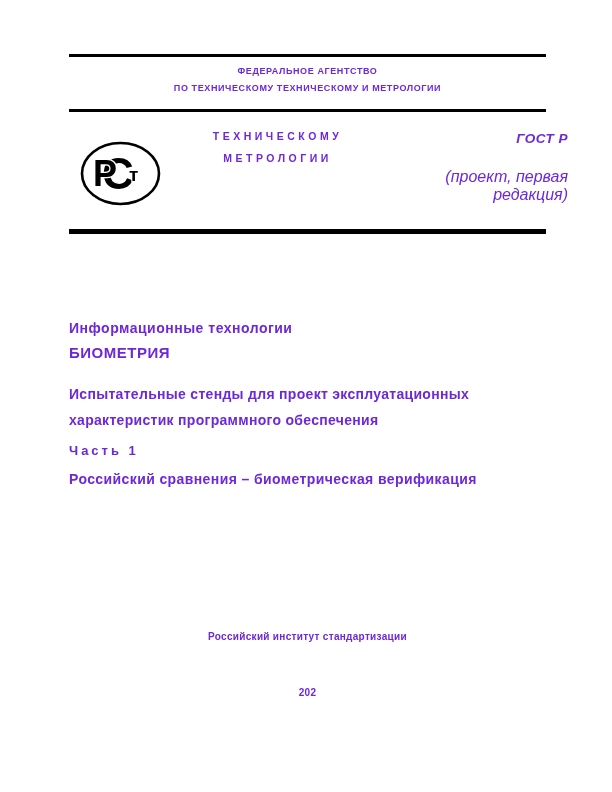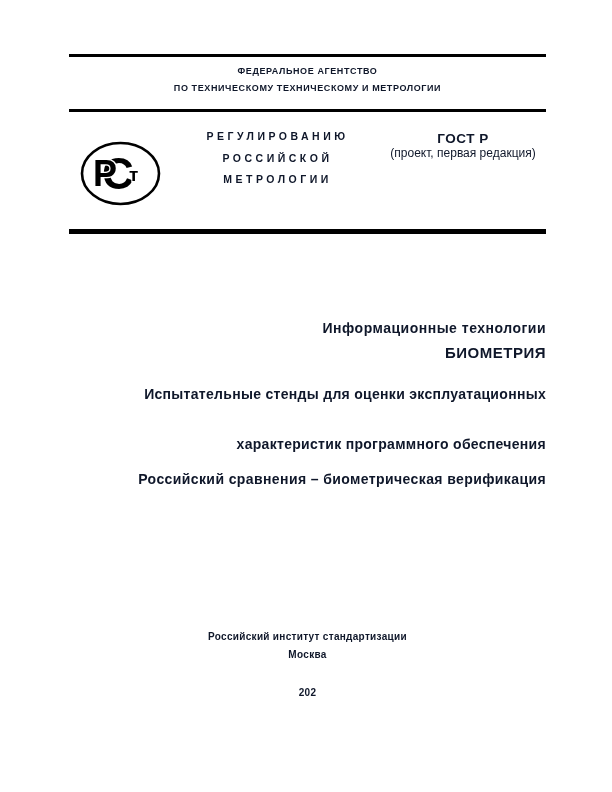--- a/index.html
+++ b/index.html
@@ -6,21 +6,21 @@
     margin: 0;
     padding: 0;
     background: #ffffff;
   }
   .page {
     position: relative;
     width: 612px;
     height: 792px;
     background: #ffffff;
     font-family: "Liberation Sans", sans-serif;
-    color: #0f172a;
+    color: #6d28d9;
     overflow: hidden;
   }
   .rule {
     position: absolute;
     left: 69px;
     width: 477px;
     background: #000;
   }
   .rule-1 { top: 54px; height: 3px; }
   .rule-2 { top: 109px; height: 3px; }
@@ -63,48 +63,49 @@
     text-align: center;
     font-weight: bold;
     font-size: 10.5px;
     letter-spacing: 3.5px;
     line-height: 21.5px;
     white-space: nowrap;
   }
 
   .designation {
     position: absolute;
-    left: 378px;
+    left: 398px;
     top: 131px;
     width: 170px;
-    text-align: center;
+    text-align: right;
+    font-style: italic;
   }
   .designation .code {
     font-weight: bold;
     font-size: 13.5px;
     letter-spacing: 0.5px;
   }
   .designation .note {
-    margin-top: 0;
-    font-size: 12px;
+    margin-top: 22px;
+    font-size: 16px;
     font-weight: normal;
   }
 
   .title-line {
     position: absolute;
     left: 69px;
     width: 477px;
-    text-align: right;
+    text-align: left;
     font-weight: bold;
     white-space: nowrap;
   }
   .t-subject    { top: 320px; font-size: 14px; letter-spacing: 0.5px; }
   .t-main       { top: 344px; font-size: 15px; letter-spacing: 0.5px; }
   .t-sub1       { top: 386px; font-size: 14px; letter-spacing: 0.3px; }
-  .t-sub2       { top: 436px; font-size: 14px; letter-spacing: 0.3px; }
+  .t-sub2       { top: 412px; font-size: 14px; letter-spacing: 0.3px; }
   .t-part       { top: 443px; font-size: 13px; letter-spacing: 3px; }
   .t-part-title { top: 471px; font-size: 14px; letter-spacing: 0.4px; }
 
   .footer-line {
     position: absolute;
     left: 69px;
     width: 477px;
     text-align: center;
     font-weight: bold;
     font-size: 10px;
@@ -130,35 +131,34 @@
   <div class="rule rule-2"></div>
 
   <svg class="emblem" viewBox="0 0 81 65" aria-hidden="true">
     <ellipse cx="40.5" cy="32.5" rx="38.5" ry="30.5" fill="none" stroke="#000" stroke-width="2.6"></ellipse>
     <text class="glyph-c" x="22" y="48">С</text>
     <text class="glyph-p" x="13" y="45">Р</text>
     <text class="glyph-t" x="49" y="40">т</text>
   </svg>
 
   <div class="nat-standard">
-    <div>РЕГУЛИРОВАНИЮ</div>
-    <div>РОССИЙСКОЙ</div>
+    <div>ТЕХНИЧЕСКОМУ</div>
     <div>МЕТРОЛОГИИ</div>
   </div>
 
   <div class="designation">
     <div class="code">ГОСТ Р</div>
     <div class="note">(проект, первая редакция)</div>
   </div>
 
   <div class="rule rule-3"></div>
 
   <div class="title-line t-subject">Информационные технологии</div>
   <div class="title-line t-main">БИОМЕТРИЯ</div>
-  <div class="title-line t-sub1">Испытательные стенды для оценки эксплуатационных</div>
+  <div class="title-line t-sub1">Испытательные стенды для проект эксплуатационных</div>
   <div class="title-line t-sub2">характеристик программного обеспечения</div>
+  <div class="title-line t-part">Часть 1</div>
   <div class="title-line t-part-title">Российский сравнения – биометрическая верификация</div>
 
-  <div class="footer-line f-city">Москва</div>
   <div class="footer-line f-publisher">Российский институт стандартизации</div>
   <div class="footer-line f-year">202</div>
 
 </div>
 
 </body></html>

